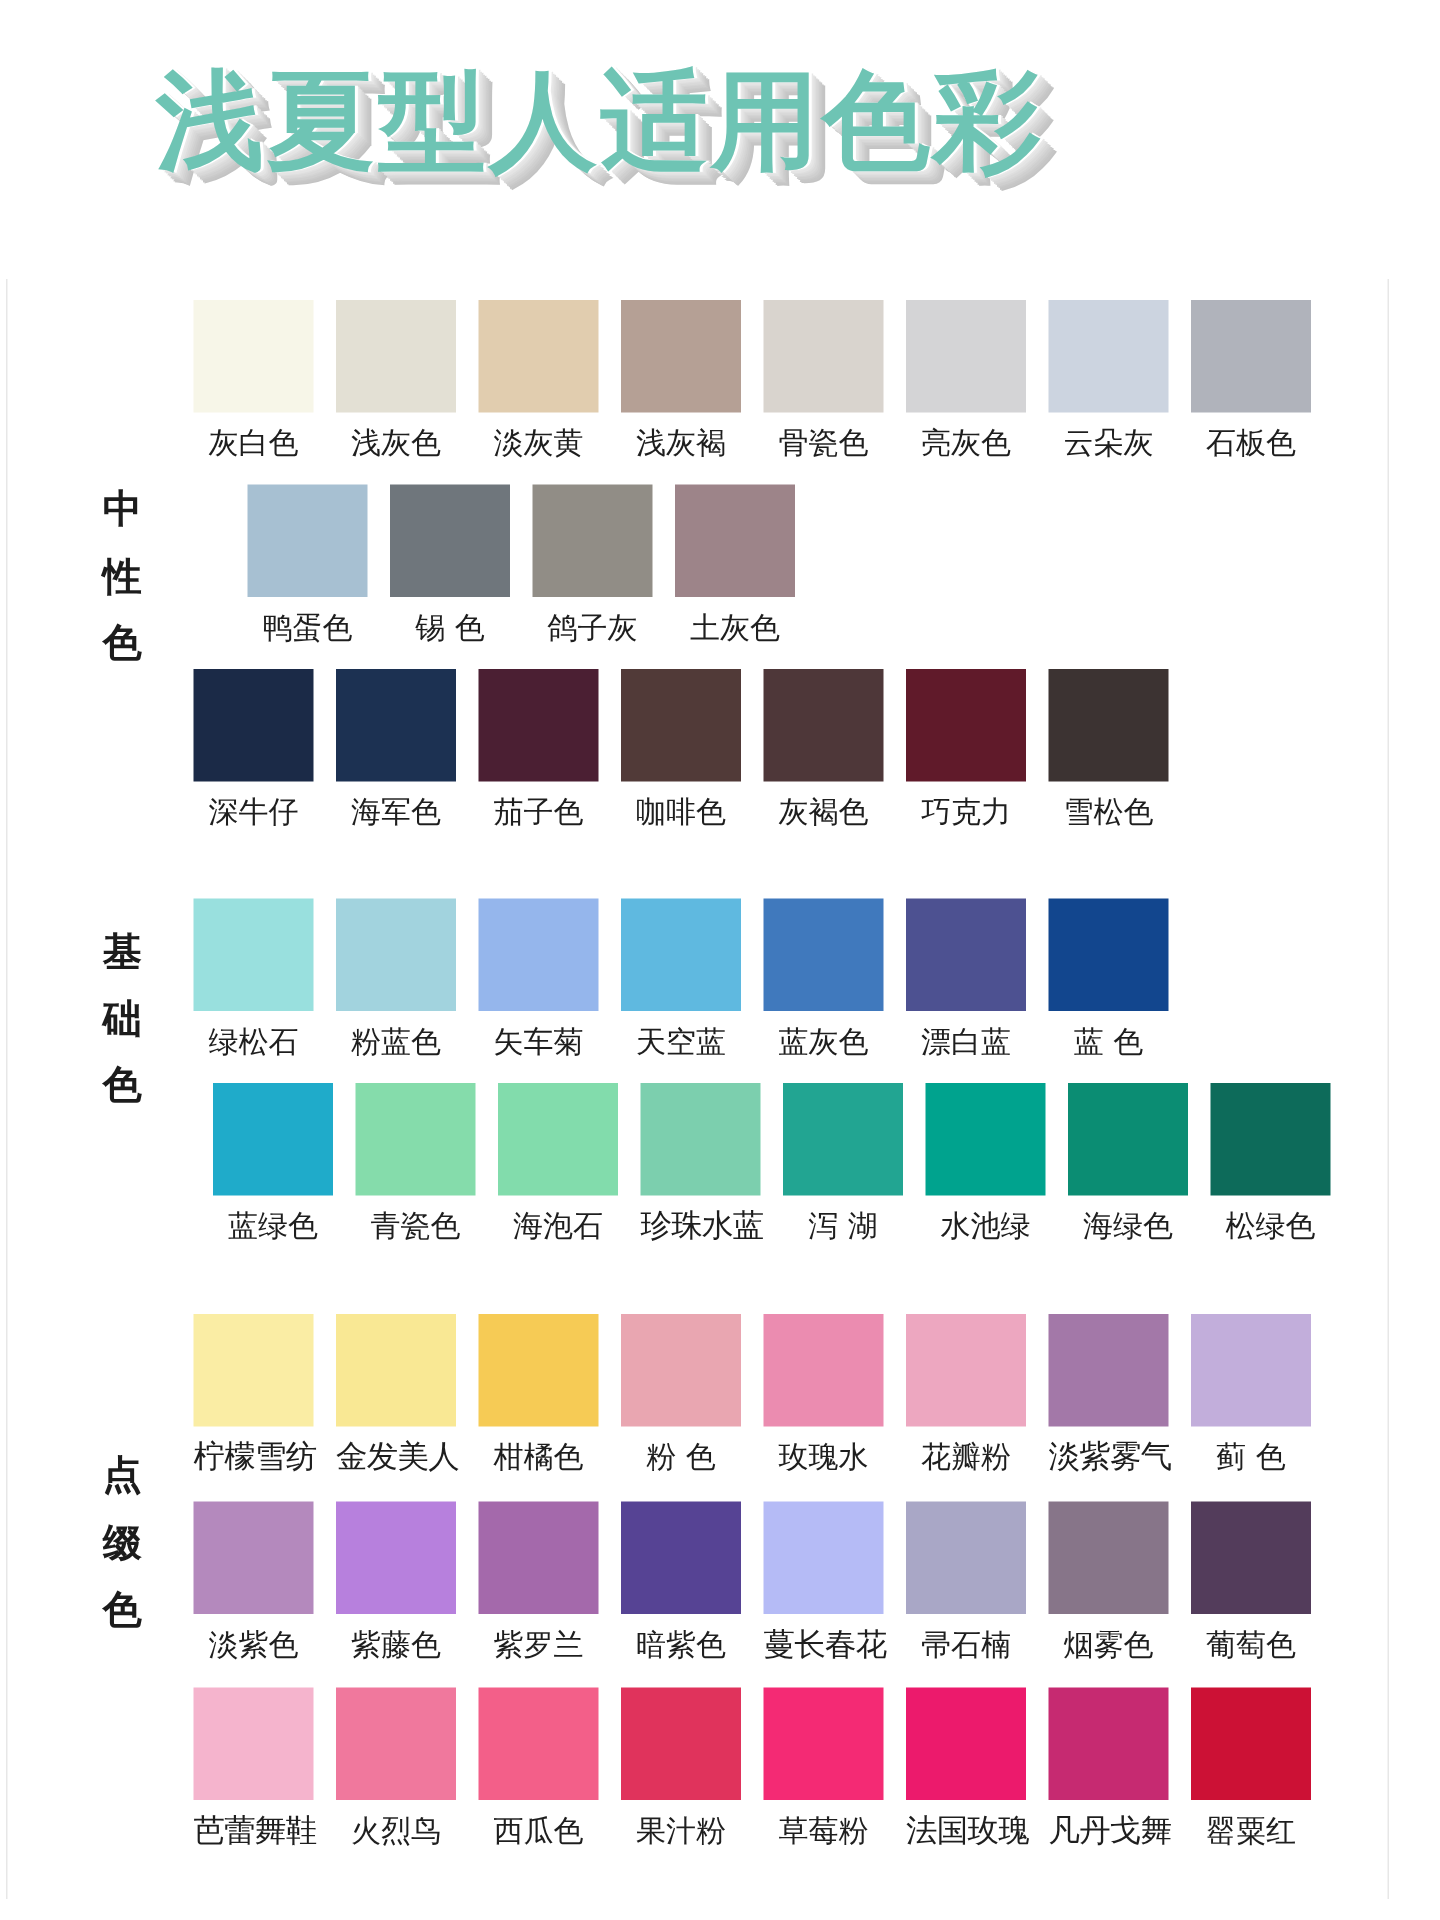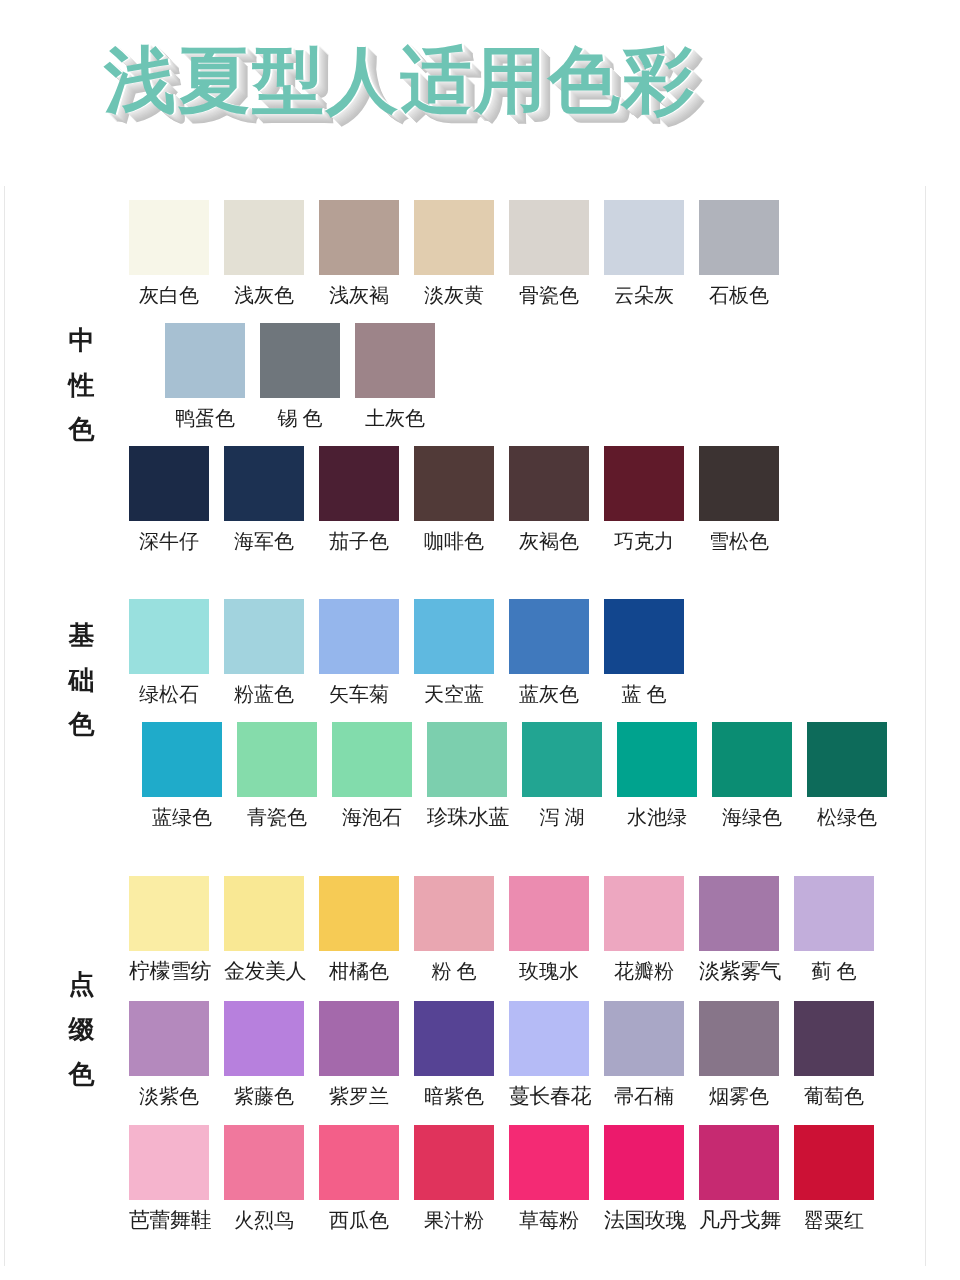--- a/index.html
+++ b/index.html
@@ -70,21 +70,20 @@
     font-size: 26px;
     font-weight: 600;
     color: #1c1c1c;
     line-height: 1.72;
     letter-spacing: 1px;
   }
   .group-label span { display: block; }
 
   .rows {
     margin-left: 124px;
-    font-family: Liberation Serif, serif;
   }
 
   .row {
     display: flex;
     gap: 15px;
   }
 
   .cell {
     width: 80px;
   }
@@ -125,48 +124,56 @@
           <div class="row">
             <div class="cell">
               <div class="swatch" style="background: rgb(247, 246, 232);"></div>
               <div class="cell-label">灰白色</div>
             </div>
             <div class="cell">
               <div class="swatch" style="background: rgb(227, 224, 212);"></div>
               <div class="cell-label">浅灰色</div>
             </div>
             <div class="cell">
+              <div class="swatch" style="background: rgb(225, 205, 175);"></div>
+              <div class="cell-label">淡灰黄</div>
+            </div>
+            <div class="cell">
               <div class="swatch" style="background: rgb(181, 160, 149);"></div>
               <div class="cell-label">浅灰褐</div>
             </div>
             <div class="cell">
-              <div class="swatch" style="background: rgb(225, 205, 175);"></div>
-              <div class="cell-label">淡灰黄</div>
-            </div>
-            <div class="cell">
               <div class="swatch" style="background: rgb(217, 212, 206);"></div>
               <div class="cell-label">骨瓷色</div>
             </div>
             <div class="cell">
+              <div class="swatch" style="background: rgb(212, 212, 214);"></div>
+              <div class="cell-label">亮灰色</div>
+            </div>
+            <div class="cell">
               <div class="swatch" style="background: rgb(204, 212, 224);"></div>
               <div class="cell-label">云朵灰</div>
             </div>
             <div class="cell">
               <div class="swatch" style="background: rgb(176, 179, 187);"></div>
               <div class="cell-label">石板色</div>
             </div>
           </div>
           <div class="row" style="margin-top: 14px; padding-left: 36px;">
             <div class="cell">
               <div class="swatch" style="background: rgb(167, 192, 210);"></div>
               <div class="cell-label">鸭蛋色</div>
             </div>
             <div class="cell">
               <div class="swatch" style="background: rgb(111, 118, 124);"></div>
               <div class="cell-label">锡 色</div>
+            </div>
+            <div class="cell">
+              <div class="swatch" style="background: rgb(145, 141, 134);"></div>
+              <div class="cell-label">鸽子灰</div>
             </div>
             <div class="cell">
               <div class="swatch" style="background: rgb(157, 132, 137);"></div>
               <div class="cell-label">土灰色</div>
             </div>
           </div>
           <div class="row" style="margin-top: 14px;">
             <div class="cell">
               <div class="swatch" style="background: rgb(27, 42, 71);"></div>
               <div class="cell-label">深牛仔</div>
@@ -220,20 +227,24 @@
             </div>
             <div class="cell">
               <div class="swatch" style="background: rgb(95, 185, 224);"></div>
               <div class="cell-label">天空蓝</div>
             </div>
             <div class="cell">
               <div class="swatch" style="background: rgb(64, 121, 189);"></div>
               <div class="cell-label">蓝灰色</div>
             </div>
             <div class="cell">
+              <div class="swatch" style="background: rgb(77, 81, 145);"></div>
+              <div class="cell-label">漂白蓝</div>
+            </div>
+            <div class="cell">
               <div class="swatch" style="background: rgb(18, 70, 142);"></div>
               <div class="cell-label">蓝 色</div>
             </div>
           </div>
           <div class="row" style="margin-top: 14px; padding-left: 13px;">
             <div class="cell">
               <div class="swatch" style="background: rgb(31, 171, 202);"></div>
               <div class="cell-label">蓝绿色</div>
             </div>
             <div class="cell">

